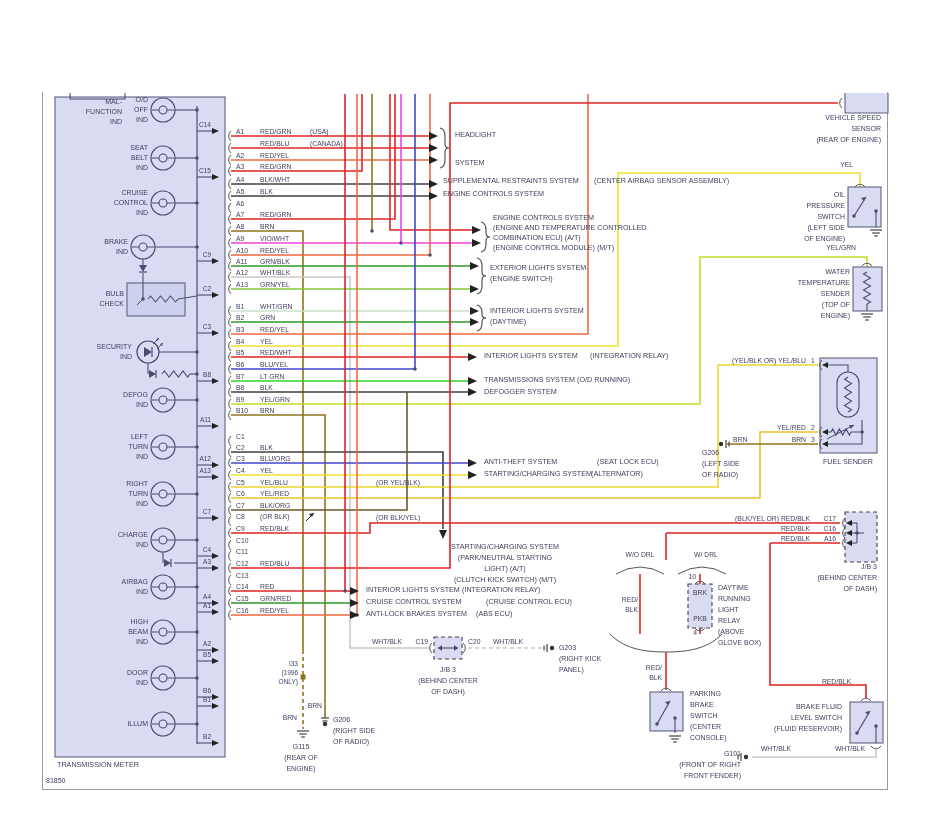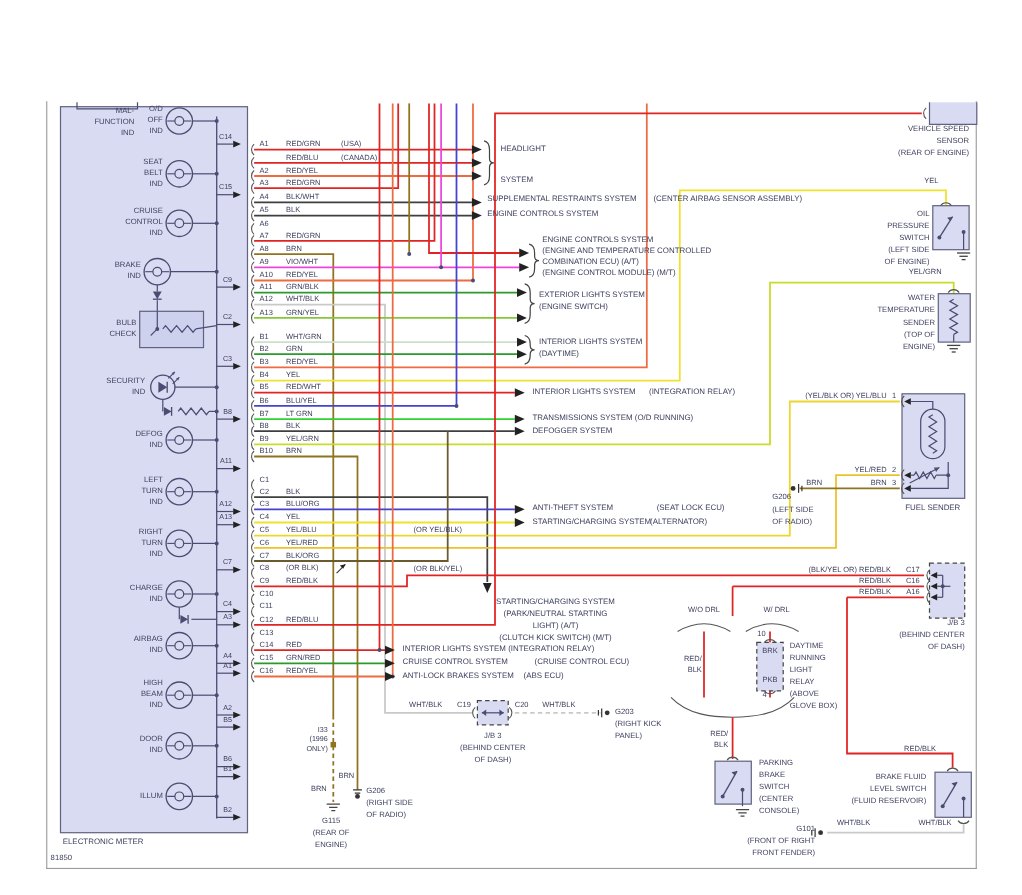--- a/index.html
+++ b/index.html
@@ -379,21 +379,21 @@
         <polyline points="544,645.5 544,650.5" fill="none" stroke="#333" stroke-width="1.1"></polyline>
         <polyline points="297,731 309,731" fill="none" stroke="#444" stroke-width="1.2"></polyline>
         <polyline points="299.2,734 306.8,734" fill="none" stroke="#444" stroke-width="1.2"></polyline>
         <polyline points="301.2,737 304.8,737" fill="none" stroke="#444" stroke-width="1.2"></polyline>
         <circle cx="325" cy="724" r="2.2" fill="#333"></circle>
         <polyline points="321,718 329,718" fill="none" stroke="#333" stroke-width="1.1"></polyline>
         <polyline points="322.5,721 327.5,721" fill="none" stroke="#333" stroke-width="1.1"></polyline>
       </svg>
     <div id="labels">
         <div style="font-size: 7px; top: 777px; left: 46px;">81850</div>
-        <div style="font-size: 7.2px; top: 761px; left: 57px;">ELECTRONIC METER</div>
+        <div style="font-size: 7.2px; top: 761px; left: 57px;">TRANSMISSION METER</div>
         <div style="font-size: 7px; top: 98px; right: 807px;">MAL-</div>
         <div style="font-size: 7px; top: 108px; right: 807px;">FUNCTION</div>
         <div style="font-size: 7px; top: 118px; right: 807px;">IND</div>
         <div style="font-size: 7px; top: 96px; right: 781px;">O/D</div>
         <div style="font-size: 7px; top: 106px; right: 781px;">OFF</div>
         <div style="font-size: 7px; top: 116px; right: 781px;">IND</div>
         <div style="font-size: 7px; top: 144px; right: 781px;">SEAT</div>
         <div style="font-size: 7px; top: 154px; right: 781px;">BELT</div>
         <div style="font-size: 7px; top: 164px; right: 781px;">IND</div>
         <div style="font-size: 7px; top: 189px; right: 781px;">CRUISE</div>

